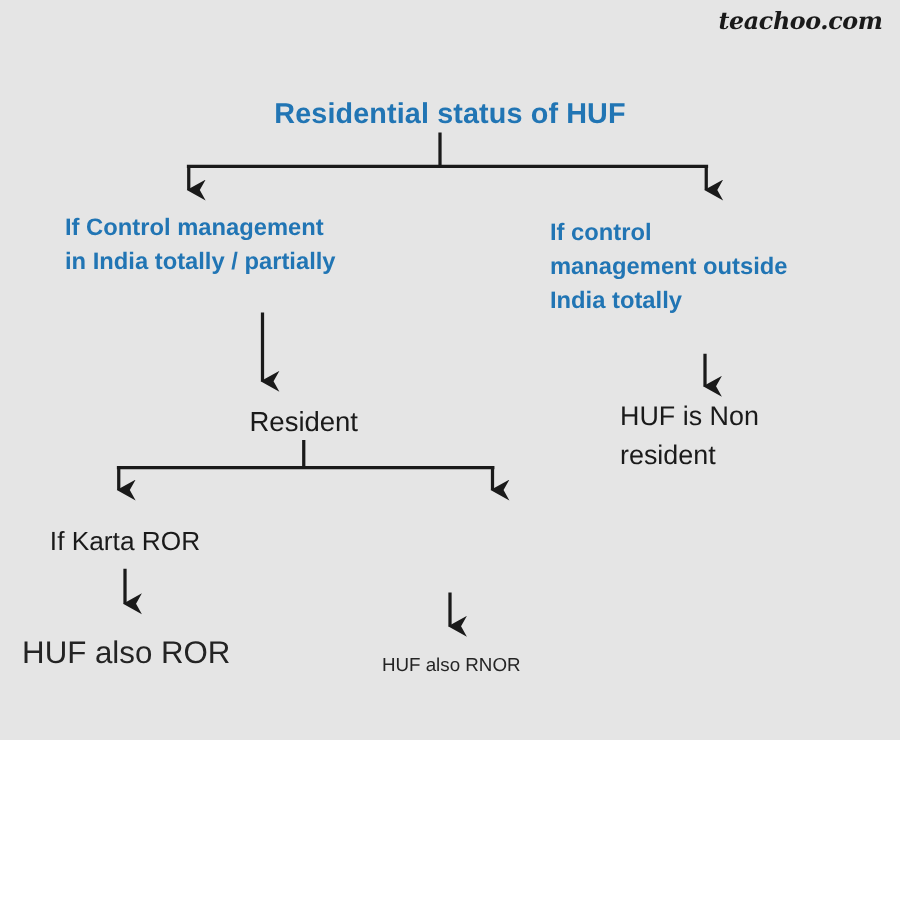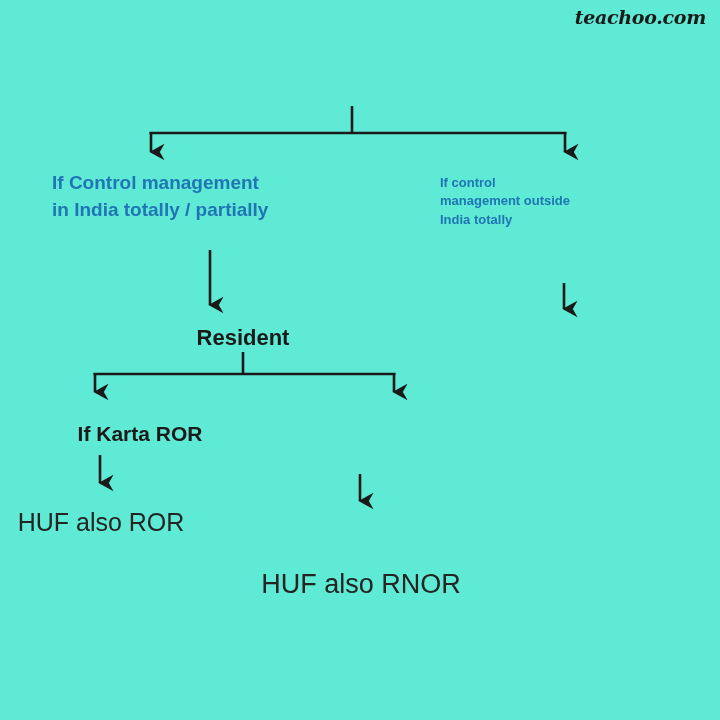--- a/index.html
+++ b/index.html
@@ -8,22 +8,22 @@
     background: #ffffff;
   }
   body {
     font-family: "Liberation Sans", sans-serif;
     -webkit-font-smoothing: antialiased;
   }
 
   #canvas {
     position: relative;
     width: 720px;
-    height: 720px;
-    background: #5eead4;
+    height: 592px;
+    background: #e5e5e5;
     overflow: hidden;
   }
 
   
   .watermark {
     position: absolute;
     top: 6px;
     right: 14px;
     font-family: "DejaVu Serif", serif;
     font-style: italic;
@@ -39,21 +39,21 @@
     position: absolute;
     white-space: pre-line;
     line-height: 1.42;
   }
   .node.blue {
     color: #2175b4;
     font-weight: 700;
   }
   .node.dark {
     color: #1a1a1a;
-    font-weight: 700;
+    font-weight: 400;
   }
   .node.dark-reg {
     color: #242424;
     font-weight: 400;
   }
 
   
   #node-title {
     left: 0;
     top: 74px;
@@ -69,21 +69,21 @@
     top: 170px;
     width: 330px;
     font-size: 19px;
   }
 
   
   #node-right-cond {
     left: 440px;
     top: 174px;
     width: 250px;
-    font-size: 13px;
+    font-size: 19px;
   }
 
   
   #node-resident {
     left: 0px;
     top: 322px;
     width: 486px;
     text-align: center;
     font-size: 22px;
   }
@@ -96,21 +96,20 @@
     font-size: 21.5px;
   }
 
   
   #node-karta-ror {
     left: 0px;
     top: 419px;
     width: 200px;
     text-align: center;
     font-size: 21px;
-    padding-left: 40px;
   }
 
   
   #node-karta-rnor {
     left: 258px;
     top: 420px;
     width: 206px;
     text-align: center;
     font-size: 21px;
   }
@@ -123,22 +122,21 @@
     text-align: center;
     font-size: 25px;
   }
 
   
   #node-huf-rnor {
     left: 258px;
     top: 522px;
     width: 206px;
     text-align: center;
-    font-size: 27px;
-    margin-top: 43px;
+    font-size: 15px;
   }
 
   
   #connectors {
     position: absolute;
     left: 0;
     top: 0;
     width: 720px;
     height: 720px;
     pointer-events: none;
@@ -182,30 +180,33 @@
 
     <g>
       <line x1="100" y1="455" x2="100" y2="483" stroke="#1a1a1a" stroke-width="2.6" marker-end="url(#arrowhead)"></line>
     </g>
 
     <g>
       <line x1="360" y1="474" x2="360" y2="501" stroke="#1a1a1a" stroke-width="2.6" marker-end="url(#arrowhead)"></line>
     </g>
   </svg>
 
+  <div class="node blue" id="node-title">Residential status of HUF</div>
 
   <div class="node blue" id="node-left-cond">If Control management
 in India totally / partially</div>
 
   <div class="node blue" id="node-right-cond">If control
 management outside
 India totally</div>
 
   <div class="node dark" id="node-resident">Resident</div>
 
+  <div class="node dark" id="node-nonresident">HUF is Non
+resident</div>
 
   <div class="node dark" id="node-karta-ror">If Karta ROR</div>
 
 
   <div class="node dark-reg" id="node-huf-ror">HUF also ROR</div>
 
   <div class="node dark-reg" id="node-huf-rnor">HUF also RNOR</div>
 
 </div>
 

